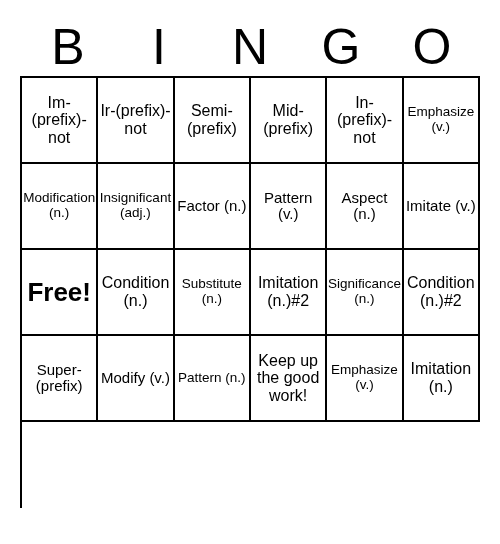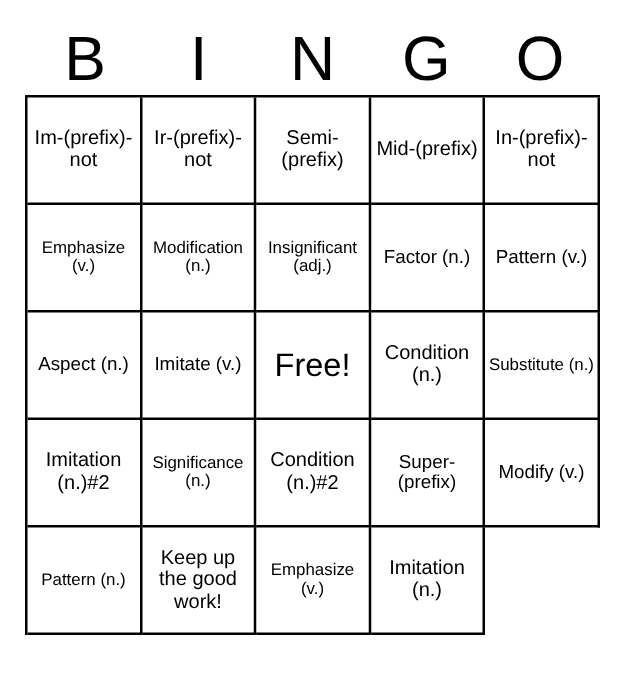--- a/index.html
+++ b/index.html
@@ -28,42 +28,42 @@
     font-weight: 400;
     line-height: 1;
     color: #000;
     text-align: center;
     width: 60px;
   }
   .grid {
     width: 100%;
     border: 2px solid #000;
     display: grid;
-    grid-template-columns: repeat(5, 1fr);
+    grid-template-columns: repeat(6, 1fr);
     grid-template-rows: repeat(5, 86px);
     border-bottom: none;
     border-right: none;
   }
   .cell {
     border-right: 2px solid #000;
     border-bottom: 2px solid #000;
     display: flex;
     align-items: center;
     justify-content: center;
     text-align: center;
     padding: 2px;
     font-size: 17px;
     line-height: 1.1;
     color: #000;
     overflow: hidden;
   }
   .cell.small { font-size: 13.5px; }
   .cell.medium { font-size: 16px; }
   .cell.large { font-size: 15px; }
-  .cell.free { font-size: 26px; font-weight: 400; text-align: center; }
+  .cell.free { font-size: 26px; font-weight: 700; text-align: center; }
 </style>
 </head>
 <body>
 
 <div class="card">
   <div class="header">
     <div class="header-letter">B</div>
     <div class="header-letter">I</div>
     <div class="header-letter">N</div>
     <div class="header-letter">G</div>

